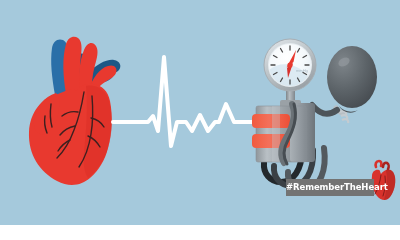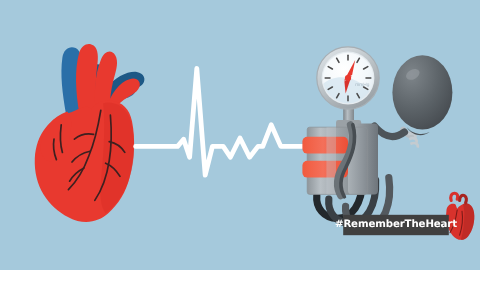--- a/index.html
+++ b/index.html
@@ -21,24 +21,24 @@
     width: 400px;
     height: 225px;
     display: block;
   }
   .hashtag-banner {
     position: absolute;
     left: 286px;
     top: 179px;
     width: 88px;
     height: 17px;
-    background: #404040;
+    background: #737373;
     display: flex;
     align-items: center;
-    justify-content: center;
+    justify-content: flex-start;
     box-sizing: border-box;
   }
   .hashtag-text {
     color: #ffffff;
     font-family: "DejaVu Sans", sans-serif;
     font-size: 8.5px;
     font-weight: bold;
     letter-spacing: -0.1px;
     white-space: nowrap;
     line-height: 1;

